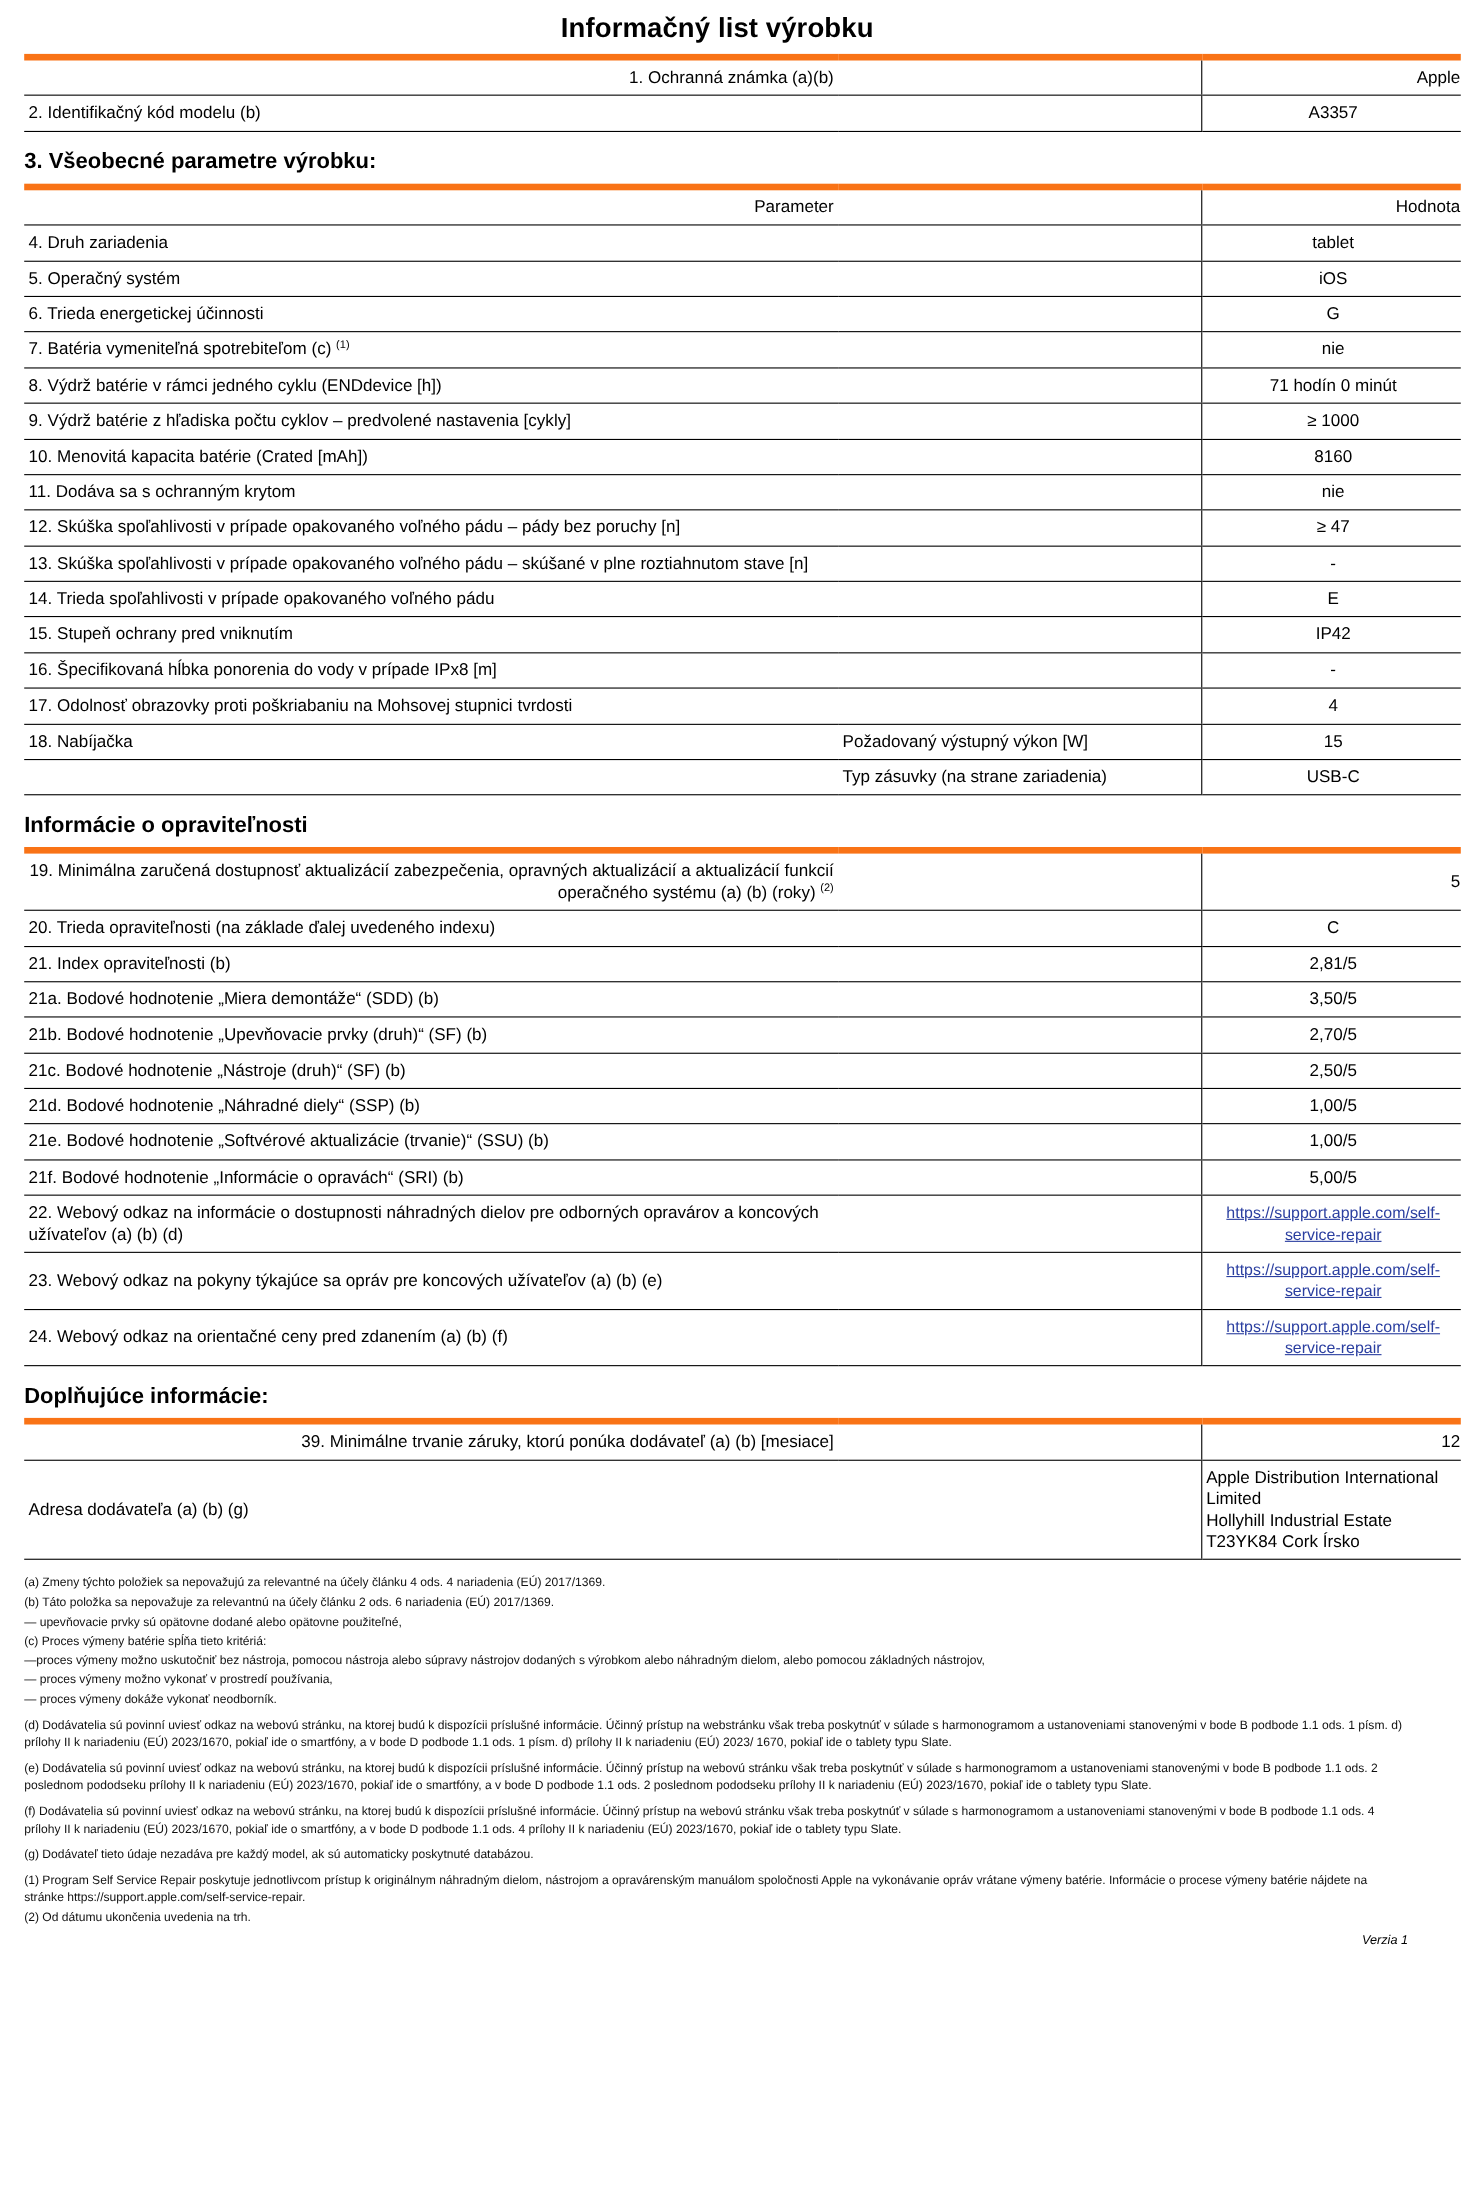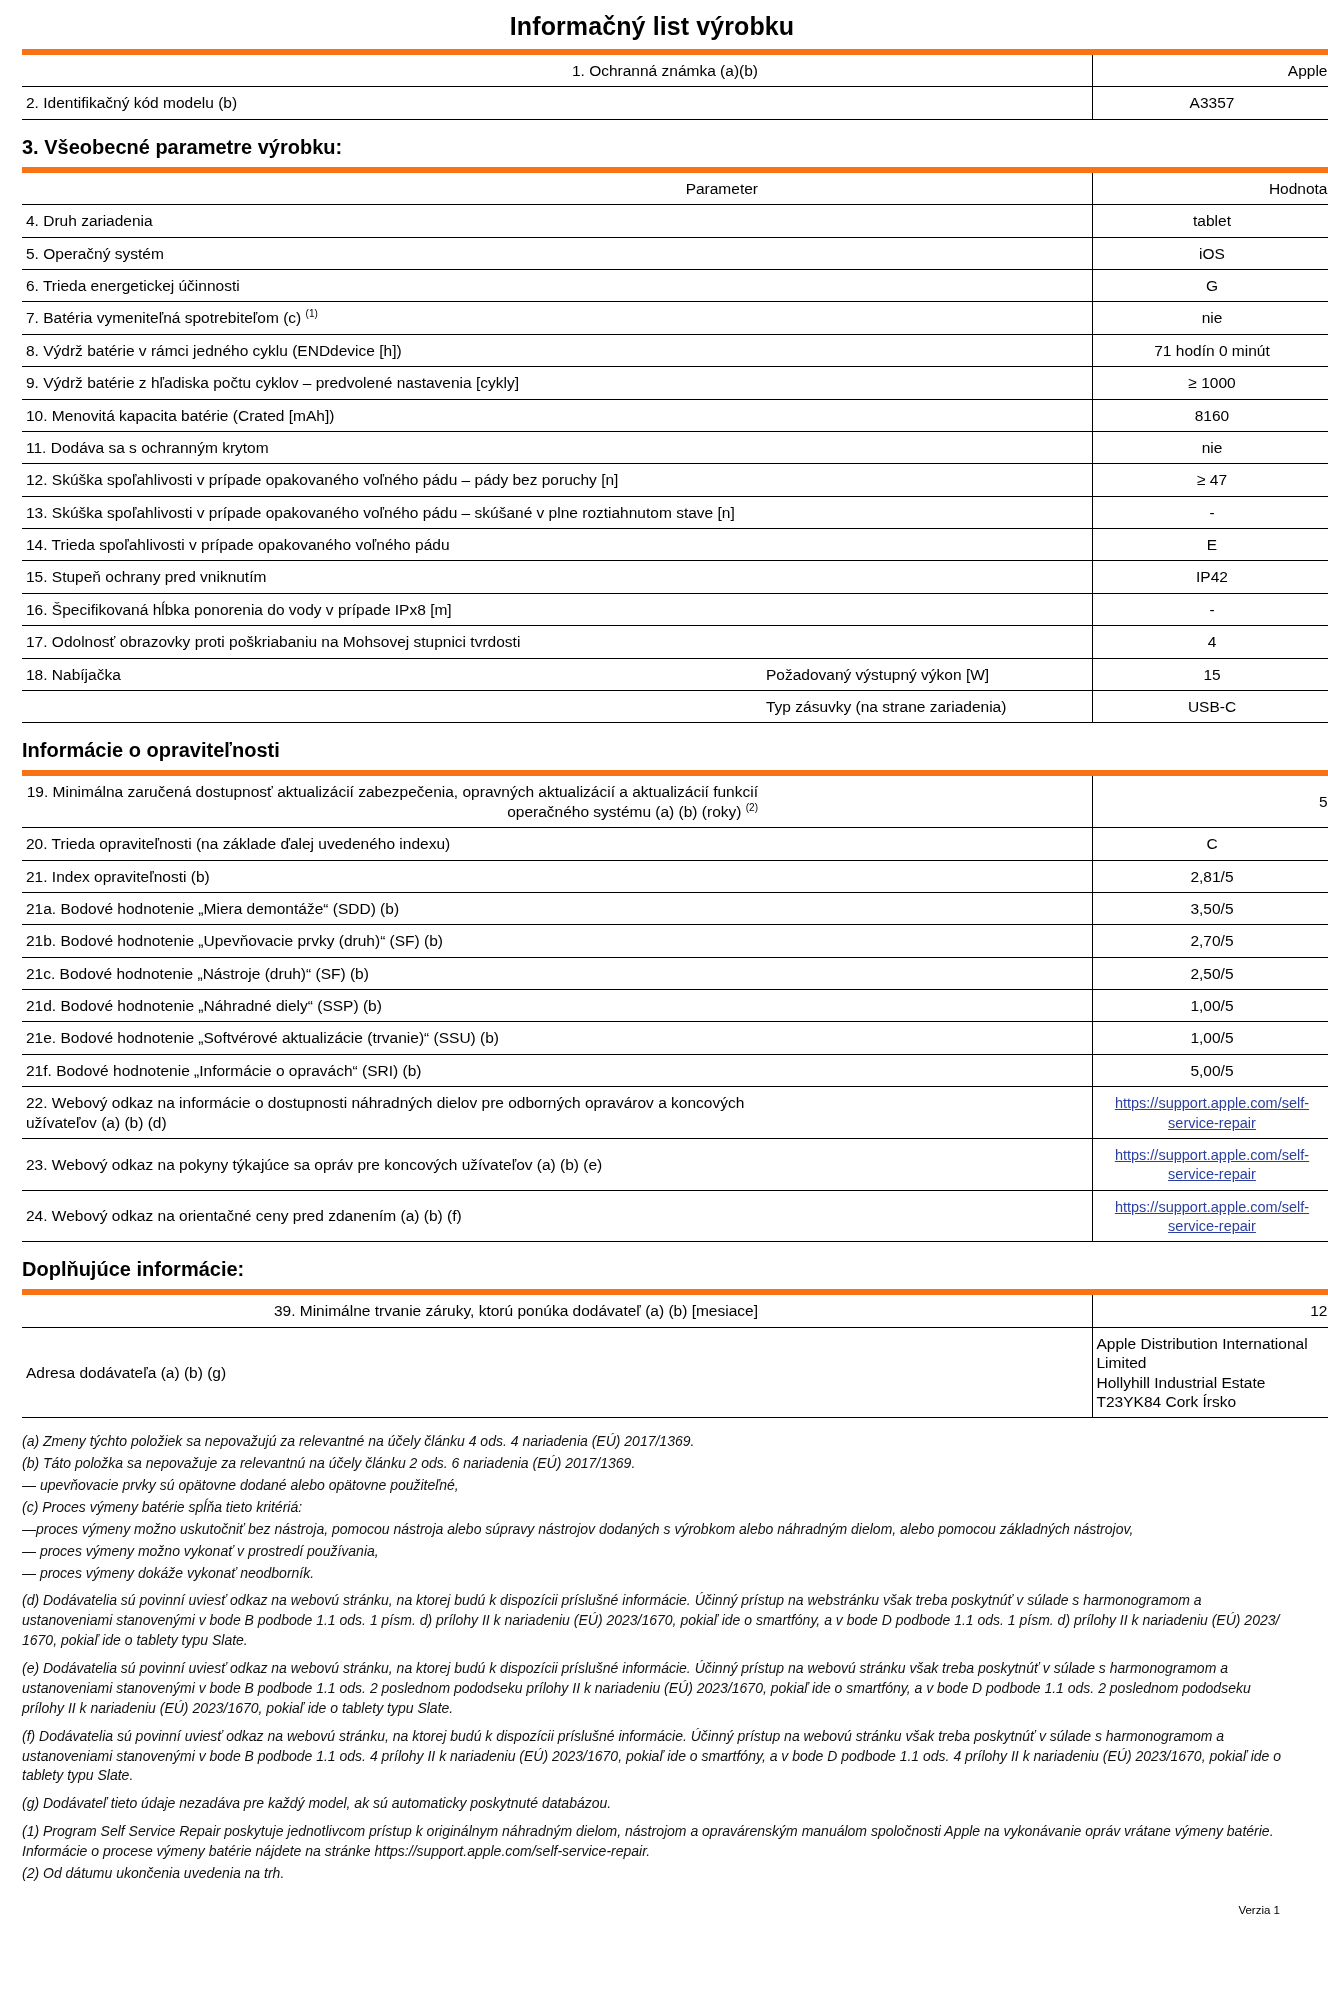--- a/index.html
+++ b/index.html
@@ -60,32 +60,32 @@
     font-size: 14.5px;
   }
   .addr-cell {
     text-align: left;
     padding-left: 10px;
     line-height: 1.35;
     font-size: 15.5px;
   }
   .notes {
     margin-top: 14px;
-    font-size: 14px;
+    font-size: 11px;
     line-height: 1.42;
     color: #111;
-    font-style: italic;
   }
   .notes p { margin: 0 0 2px 0; }
   .notes p.gap { margin-top: 8px; }
   .version {
     text-align: right;
     font-size: 11.5px;
-    margin-top: 20px;
+    margin-top: 6px;
     padding-right: 2px;
+    font-style: italic;
   }
 </style>
 </head>
 <body>
 
 <div class="page">
 
   <h1 class="doc-title">Informačný list výrobku</h1>
 
   <table class="t">

